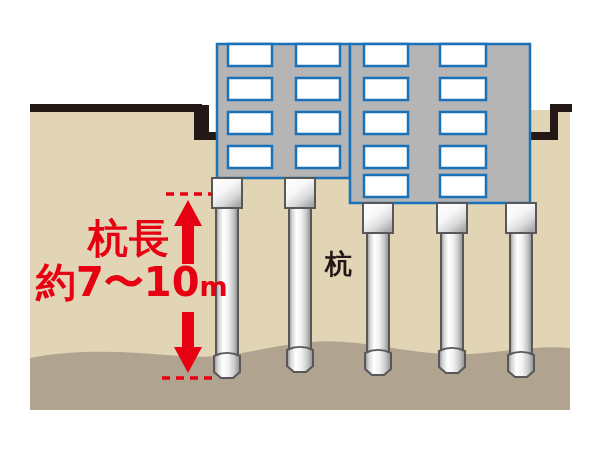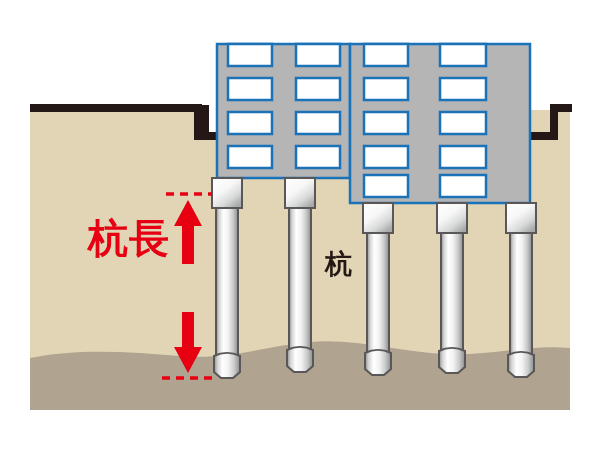--- a/index.html
+++ b/index.html
@@ -210,18 +210,19 @@
       <path d="M 188,200 L 202,226 L 194,226 L 194,264 L 182,264 L 182,226 L 174,226 Z" fill="#e60012"></path>
 
       <path d="M 188,373 L 174,347 L 182,347 L 182,312 L 194,312 L 194,347 L 202,347 Z" fill="#e60012"></path>
     </g>
 
   </svg>
 
   <div class="label-layer">
     <div class="lbl" id="label-pile-length">杭長</div>
 
+    <div class="lbl" id="label-pile-length-value"><span>約7〜10</span><span class="unit">m</span></div>
 
 
     <div class="lbl" id="label-pile">杭</div>
   </div>
 
 </div>
 
 </body></html>

